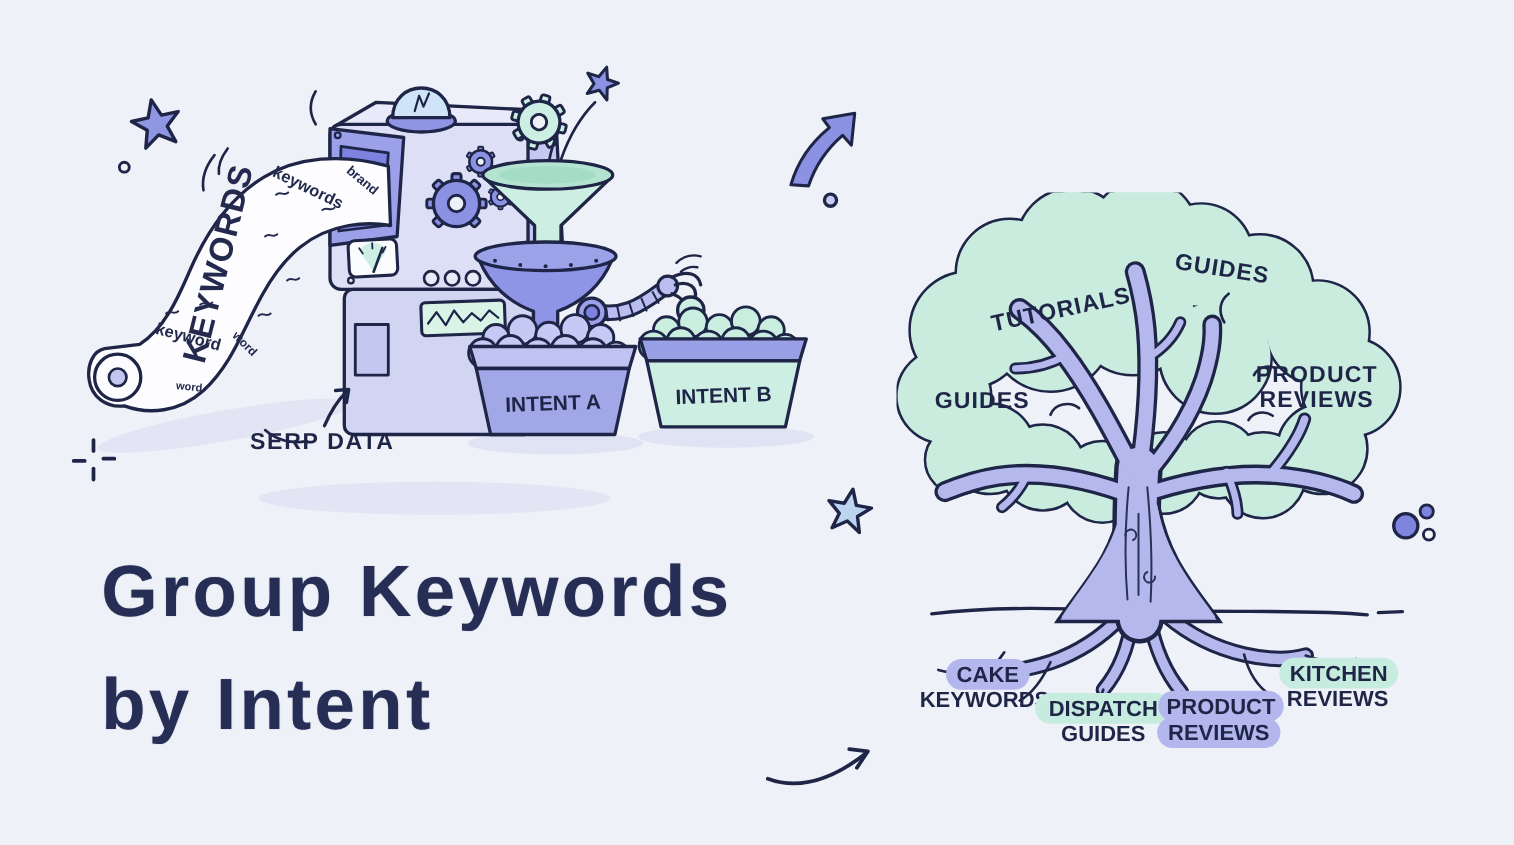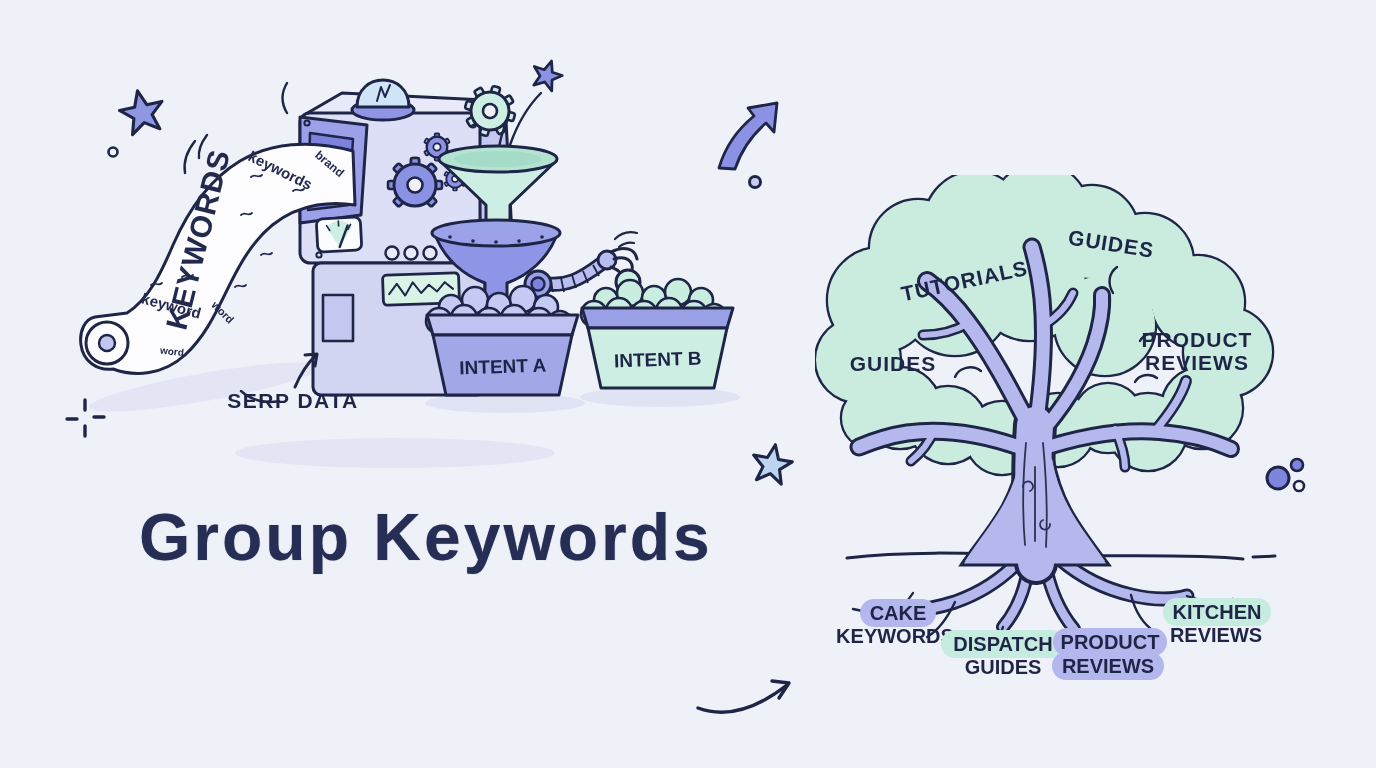--- a/index.html
+++ b/index.html
@@ -11,21 +11,20 @@
   }
   .canvas{position:absolute;inset:0;width:1376px;height:768px;}
   svg text{font-family:"Liberation Sans", sans-serif;}
   .lbl{font-weight:700;fill:#1e2547;}
   .scroll-word{font-weight:700;fill:#232a4e;}
   #title{
     position:absolute;left:92px;top:486px;
     color:#272e55;font-weight:700;font-size:66px;line-height:103px;
     letter-spacing:3px;
     text-shadow:0 0 1px rgba(39,46,85,.45);
-    margin-left:47px;
   }
   .abs{position:absolute;}
 </style>
 </head>
 <body>
 
 <div class="canvas">
 
   <svg class="abs" style="left:55px;top:55px" width="740" height="440" viewBox="0 0 740 440">
 
@@ -281,20 +280,21 @@
       <path d="M 664 113 C 670 92, 683 74, 699 61 L 693 53 L 722 48 L 719 77 L 711 68 C 697 80, 686 96, 680 114 Z" fill="#8b92e4" stroke="#1e2547" stroke-width="2.8" stroke-linejoin="round"></path>
       <circle cx="700" cy="127" r="5.5" fill="#c7cbf3" stroke="#1e2547" stroke-width="3"></circle>
     </g>
     <g transform="translate(717,409) rotate(10) scale(1.4)">
       <path d="M 0 -14 L 4 -4 L 14 -4 L 6 3 L 9 13 L 0 7 L -9 13 L -6 3 L -14 -4 L -4 -4 Z" fill="#bcd4ef" stroke="#1e2547" stroke-width="2.2" stroke-linejoin="round"></path>
     </g>
   </svg>
 
   <div id="title">
     <div>Group Keywords</div>
+    <div>by Intent</div>
   </div>
 
   <svg class="abs" style="left:815px;top:175px" width="500" height="515" viewBox="0 0 500 515">
     <defs>
       <g id="cloudShapes">
         <circle cx="65" cy="125" r="52" fill="#c9ecdf"></circle>
         <circle cx="43" cy="185" r="42" fill="#c9ecdf"></circle>
         <circle cx="85" cy="233" r="40" fill="#c9ecdf"></circle>
         <circle cx="103" cy="73" r="48" fill="#c9ecdf"></circle>
         <circle cx="160" cy="47" r="50" fill="#c9ecdf"></circle>

